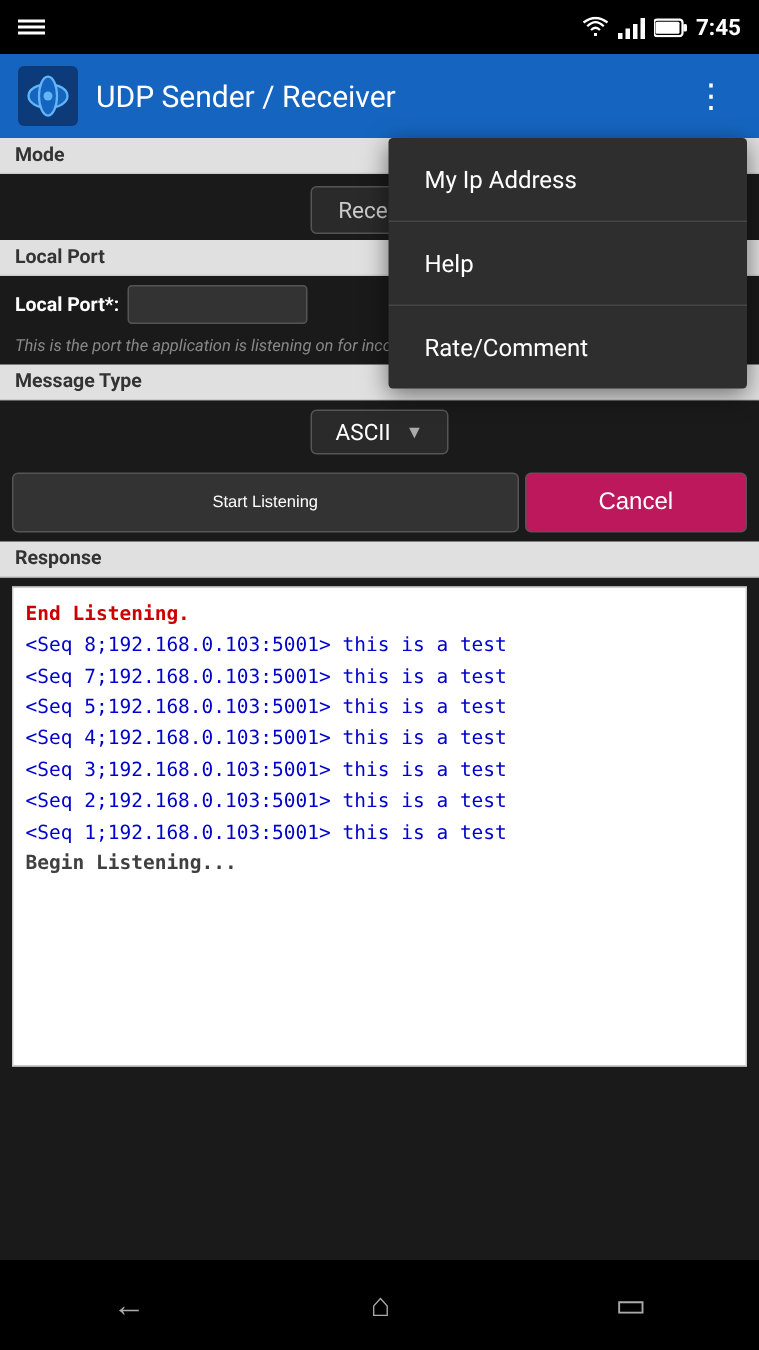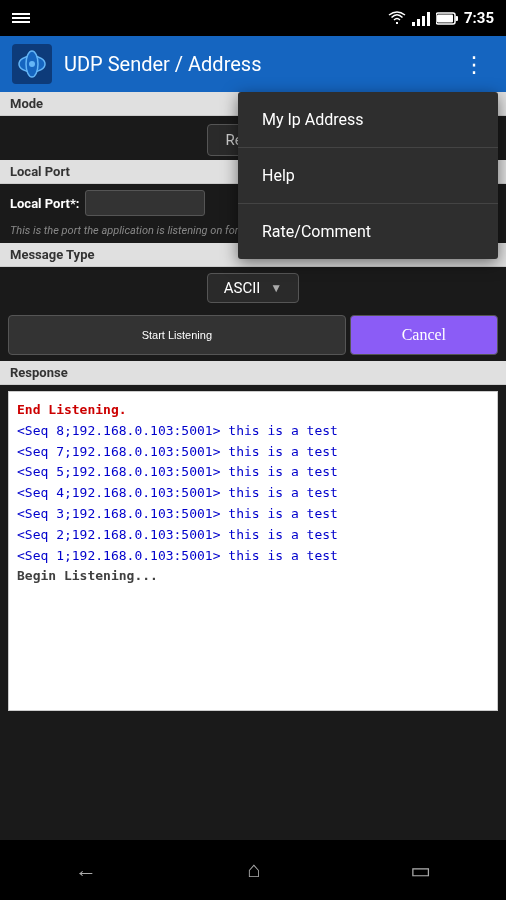--- a/index.html
+++ b/index.html
@@ -184,28 +184,27 @@
       background: #333;
       border: 1px solid #555;
       color: #fff;
       font-size: 11px;
       padding: 10px;
       border-radius: 4px;
       cursor: pointer;
     }
     .cancel-btn {
       flex: 1.2;
-      background: #8b5cf6;
+      background: #be185d;
       border: 1px solid #555;
       color: #fff;
       font-size: 16px;
       padding: 10px;
       border-radius: 4px;
       cursor: pointer;
-      font-family: Liberation Serif, serif;
     }
 
     
     .response-label-row {
       background: #e0e0e0;
       padding: 4px 10px;
     }
     .response-area {
       background: #fff;
       margin: 6px 8px;
@@ -231,21 +230,21 @@
 
     
     .dropdown-overlay {
       position: absolute;
       top: 92px;
       right: 8px;
       background: #2e2e2e;
       border-radius: 3px;
       box-shadow: 0 4px 16px rgba(0,0,0,0.5);
       z-index: 100;
-      width: 260px;
+      width: 239px;
       overflow: hidden;
     }
     .dropdown-item {
       padding: 18px 24px;
       color: #fff;
       font-size: 16px;
       cursor: pointer;
       border-bottom: 1px solid #444;
     }
     .dropdown-item:last-child {
@@ -300,33 +299,33 @@
       <div class="signal-bar" style="height:7px;"></div>
       <div class="signal-bar" style="height:10px;"></div>
       <div class="signal-bar" style="height:14px;"></div>
     </div>
 
     <svg width="22" height="13" viewBox="0 0 22 13">
       <rect x="0" y="1" width="19" height="11" rx="2" ry="2" stroke="white" stroke-width="1.5" fill="none"></rect>
       <rect x="19.5" y="4" width="2.5" height="5" rx="1" fill="white"></rect>
       <rect x="1" y="2.5" width="16" height="8" rx="1" fill="white"></rect>
     </svg>
-    <span class="status-time">7:35</span>
+    <span class="status-time">7:45</span>
   </div>
 </div>
 
 <div class="app-bar">
   <div class="app-icon">
     <svg width="30" height="30" viewBox="0 0 30 30">
       <ellipse cx="15" cy="15" rx="13" ry="8" fill="#1565C0" stroke="#64b5f6" stroke-width="1.5"></ellipse>
       <ellipse cx="15" cy="15" rx="6" ry="13" fill="#1565C0" stroke="#64b5f6" stroke-width="1.5"></ellipse>
       <circle cx="15" cy="15" r="3" fill="#64b5f6"></circle>
     </svg>
   </div>
-  <span class="app-title">UDP Sender / Address</span>
+  <span class="app-title">UDP Sender / Receiver</span>
   <span class="overflow-menu-btn">⋮</span>
 </div>
 
 <div class="section-label">Mode</div>
 <div class="receive-area">
   <div class="receive-btn">Receiv...</div>
 </div>
 
 <div class="section-label">Local Port</div>
 <div class="local-port-input-row">

